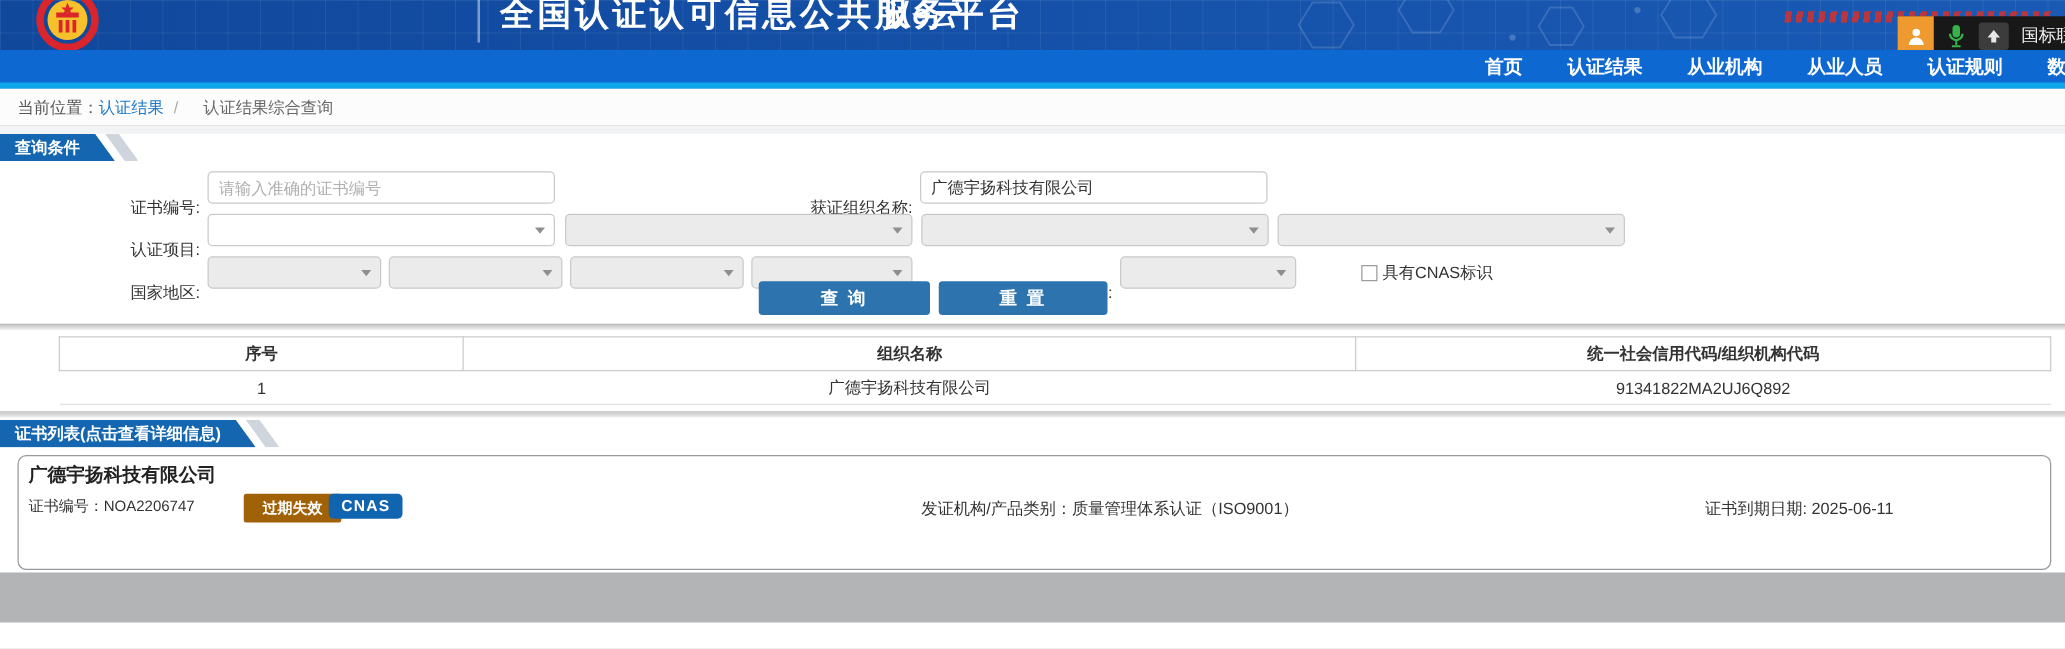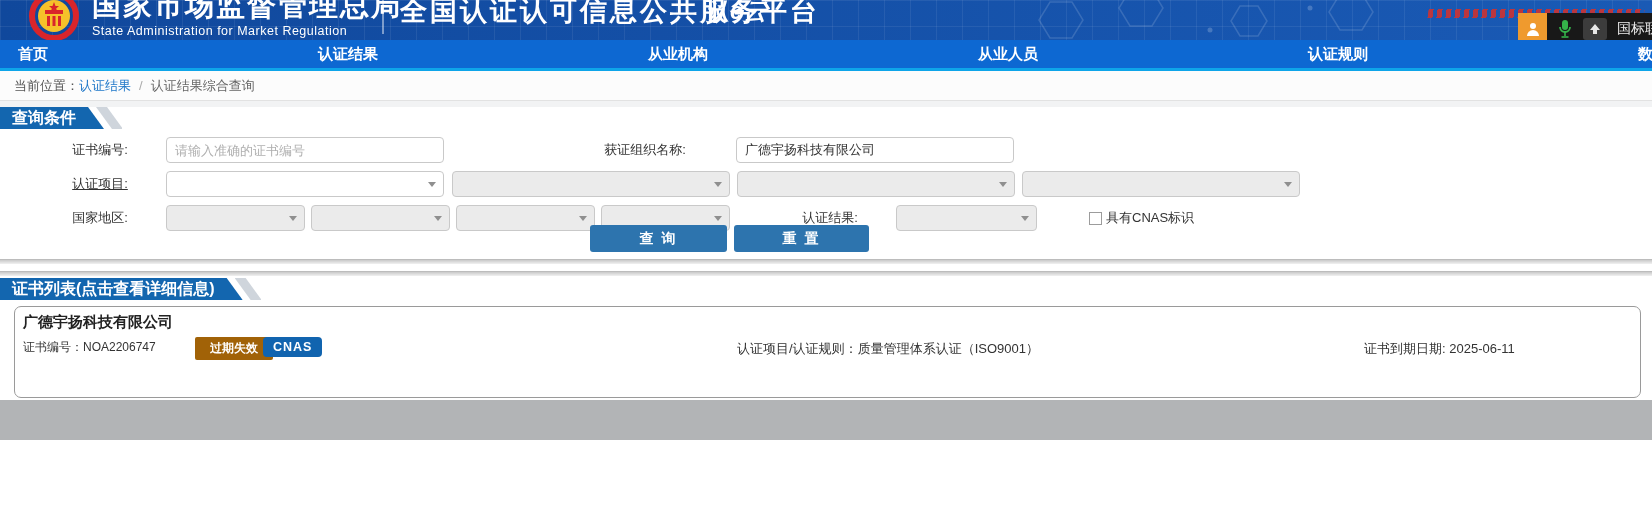--- a/index.html
+++ b/index.html
@@ -25,52 +25,52 @@
   .watermark-red { position:absolute; left:1428px; top:9px; width:216px; height:9px; transform:skewX(-8deg);
     background:repeating-linear-gradient(90deg, rgba(214,48,42,.85) 0 5px, transparent 5px 9px); }
   .ext-toolbar { position:absolute; left:1518px; top:13px; width:220px; height:31px; background:#181818;
     display:flex; align-items:center; z-index:6; }
   .ext-user { width:29px; height:31px; background:#ef9a2e; display:flex; align-items:center; justify-content:center; }
   .ext-mic, .ext-cast { margin-left:11px; display:flex; align-items:center; justify-content:center; }
   .ext-cast { width:24px; height:22px; background:#3c3c3c; border-radius:3px; }
   .ext-label { color:#eee; font-size:14px; margin-left:10px; white-space:nowrap; }
 
   
-  .nav { height:31px; background:#0d68d2; border-bottom:3px solid #0ea5e9; display:flex; align-items:center; justify-content:space-between; }
+  .nav { height:31px; background:#0d68d2; border-bottom:5px solid #0ea5e9; display:flex; align-items:center; justify-content:flex-end; }
   .nav-item { color:#fff; font-size:15px; font-weight:bold; padding:0 18px; white-space:nowrap; cursor:pointer; }
   .nav-item:last-child { margin-right:-34px; }
 
   
   .breadcrumb { height:30px; background:#fcfcfc; border-bottom:1px solid #e2e2e2; display:flex; align-items:center; padding-left:14px; font-size:13px; }
   .bc-prefix { color:#555; }
   .bc-link { color:#2078c9; cursor:pointer; }
   .bc-sep { color:#aaa; margin:0 8px; }
-  .bc-current { color:#666; }
+  .bc-current { color:#666;margin-left:12px; }
   .band { height:6px; background:#f2f3f4; }
 
   
   .tab-row { height:22px; display:flex; align-items:stretch; }
-  .sec-tab { background:#1366af; color:#fff; font-size:16px; font-weight:bold; line-height:22px;
+  .sec-tab { background:#1366af; color:#fff; font-size:13px; font-weight:bold; line-height:22px;
     padding:0 28px 0 12px; clip-path:polygon(0 0, calc(100% - 16px) 0, 100% 100%, 0 100%); white-space:nowrap; }
   .tab-shadow { width:26px; margin-left:-8px; background:#cfd5dc; clip-path:polygon(0 0, 11px 0, 27px 100%, 16px 100%); }
 
   
   .qform { position:relative; height:127px; background:#fff; font-size:13px; color:#333; }
-  .flabel { position:absolute; text-align:center; line-height:26px; }
+  .flabel { position:absolute; text-align:right; line-height:26px;margin-top:16px; }
   .tinput { position:absolute; height:26px; border:1px solid #c9c9c9; border-radius:4px; background:#fff;
     font-size:13px; color:#333; padding:0 8px; font-family:inherit; }
   .tinput::placeholder { color:#b0b0b0; }
   .sel { position:absolute; height:26px; border:1px solid #c9c9c9; border-radius:4px; background:#fff; cursor:pointer; }
   .sel.gray { background:#ebebeb; }
   .sel .caret { position:absolute; right:7px; top:10px; width:0; height:0;
     border-left:4px solid transparent; border-right:4px solid transparent; border-top:5px solid #8f8f8f; }
   .chkwrap { position:absolute; display:flex; align-items:center; height:26px;padding-left:33px; }
   .chk { width:13px; height:13px; border:1px solid #9c9c9c; background:#fff; margin-right:4px; cursor:pointer; }
   .btn { position:absolute; height:27px; background:#2d74ae; color:#fff; border:none; border-radius:3px;
-    font-size:14px; font-weight:bold; letter-spacing:2px; cursor:pointer; font-family:inherit; }
+    font-size:14px; font-weight:bold; letter-spacing:2px; cursor:pointer; font-family:inherit;margin-left:17px; }
 
   
   .divider { height:10px; padding-top:3px; }
   .divider > div { height:5px; background:linear-gradient(#c9c9c9,#f1f1f1); border-top:1px solid #bcbcbc; }
   .divider.d2 { height:12px; padding-top:5px; }
 
   
   .org-table { width:calc(100% - 58px); margin:3px 0 0 47px; border-collapse:collapse; font-size:13px; color:#333; }
   .org-table th { border:1px solid #ccc; height:27px; font-weight:bold; text-align:center; background:#fff; }
   .org-table td { height:27px; text-align:center; border-bottom:1px solid #e0e0e0; cursor:pointer; }
@@ -99,24 +99,20 @@
     <div class="emblem">
       <svg width="52" height="56" viewBox="0 0 52 56">
         <circle cx="26" cy="28" r="22" fill="none" stroke="#d9252b" stroke-width="6"></circle>
         <circle cx="26" cy="28" r="16" fill="#f6c12a"></circle>
         <rect x="17" y="22" width="18" height="4" fill="#d9252b"></rect>
         <rect x="19" y="28" width="3" height="10" fill="#d9252b"></rect>
         <rect x="24.5" y="28" width="3" height="10" fill="#d9252b"></rect>
         <rect x="30" y="28" width="3" height="10" fill="#d9252b"></rect>
         <polygon points="26,14 27.5,18 31,18 28.2,20.4 29.3,24 26,21.8 22.7,24 23.8,20.4 21,18 24.5,18" fill="#d9252b"></polygon>
       </svg>
-    </div>
-    <div class="agency">
-      <div class="agency-cn">国家市场监督管理总局</div>
-      <div class="agency-en">State Administration  for  Market Regulation</div>
     </div>
     <div class="vsep"></div>
     <div class="platform">全国认证认可信息公共服务平台</div>
     <div class="logo-re">认e云</div>
     <svg class="hexes" width="420" height="40" viewBox="0 0 420 40" fill="none" stroke="rgba(255,255,255,0.18)" stroke-width="1.5">
       <polygon points="40,2 62,2 73,20 62,38 40,38 29,20"></polygon>
       <polygon points="120,-10 142,-10 153,8 142,26 120,26 109,8"></polygon>
       <polygon points="230,6 248,6 257,21 248,36 230,36 221,21"></polygon>
       <polygon points="330,-6 352,-6 363,12 352,30 330,30 319,12"></polygon>
       <circle cx="200" cy="30" r="2.5" fill="rgba(255,255,255,0.25)" stroke="none"></circle>
@@ -169,21 +165,21 @@
     <div class="tab-shadow"></div>
   </div>
 
   <div class="qform">
 
     <div class="flabel" style="left:40px;top:8px;width:120px;">证书编号:</div>
     <input class="tinput" style="left: 166px; top: 8px; width: 278px;" placeholder="请输入准确的证书编号">
     <div class="flabel" style="left:560px;top:8px;width:170px;">获证组织名称:</div>
     <input class="tinput" style="left: 736px; top: 8px; width: 278px;" value="广德宇扬科技有限公司">
 
-    <div class="flabel" style="left:40px;top:42px;width:120px;text-decoration:underline;">认证项目:</div>
+    <div class="flabel" style="left:40px;top:42px;width:120px;">认证项目:</div>
     <div class="sel" style="left:166px;top:42px;width:278px;">
         <span class="caret"></span>
       </div>
     <div class="sel gray" style="left:452px;top:42px;width:278px;">
         <span class="caret"></span>
       </div>
     <div class="sel gray" style="left:737px;top:42px;width:278px;">
         <span class="caret"></span>
       </div>
     <div class="sel gray" style="left:1022px;top:42px;width:278px;">
@@ -212,32 +208,53 @@
       <span>具有CNAS标识</span>
     </div>
 
     <button class="btn" style="left:590px;top:96px;width:137px;">查 询</button>
     <button class="btn" style="left:734px;top:96px;width:135px;">重 置</button>
   </div>
 
   <div class="divider">
       <div></div>
     </div>
+  <table class="org-table">
+    <colgroup>
+        <col style="width:20.3%">
+        <col style="width:44.8%">
+        <col style="width:34.9%">
+      </colgroup>
+    <thead>
+      <tr>
+        <th>序号</th>
+        <th>组织名称</th>
+        <th>统一社会信用代码/组织机构代码</th>
+      </tr>
+    </thead>
+    <tbody>
+      <tr>
+        <td>1</td>
+        <td>广德宇扬科技有限公司</td>
+        <td>91341822MA2UJ6Q892</td>
+      </tr>
+    </tbody>
+  </table>
 
   <div class="divider d2">
       <div></div>
     </div>
   <div class="tab-row">
     <div class="sec-tab">证书列表(点击查看详细信息)</div>
     <div class="tab-shadow"></div>
   </div>
 
   <div class="cert-card">
     <div class="cc-name">广德宇扬科技有限公司</div>
     <div class="cc-line2"><span>证书编号：</span><span>NOA2206747</span></div>
     <div class="badge-expired">过期失效</div>
     <div class="badge-cnas">CNAS</div>
-    <div class="cc-project"><span>认证项目/认证规则：</span><span>质量管理体系认证（ISO9001）</span></div>
+    <div class="cc-project"><span>发证机构/产品类别：</span><span>质量管理体系认证（ISO9001）</span></div>
     <div class="cc-expiry"><span>证书到期日期: </span><span>2025-06-11</span></div>
   </div>
 
   <footer class="footer"></footer>
 </div>
 
 </body></html>

